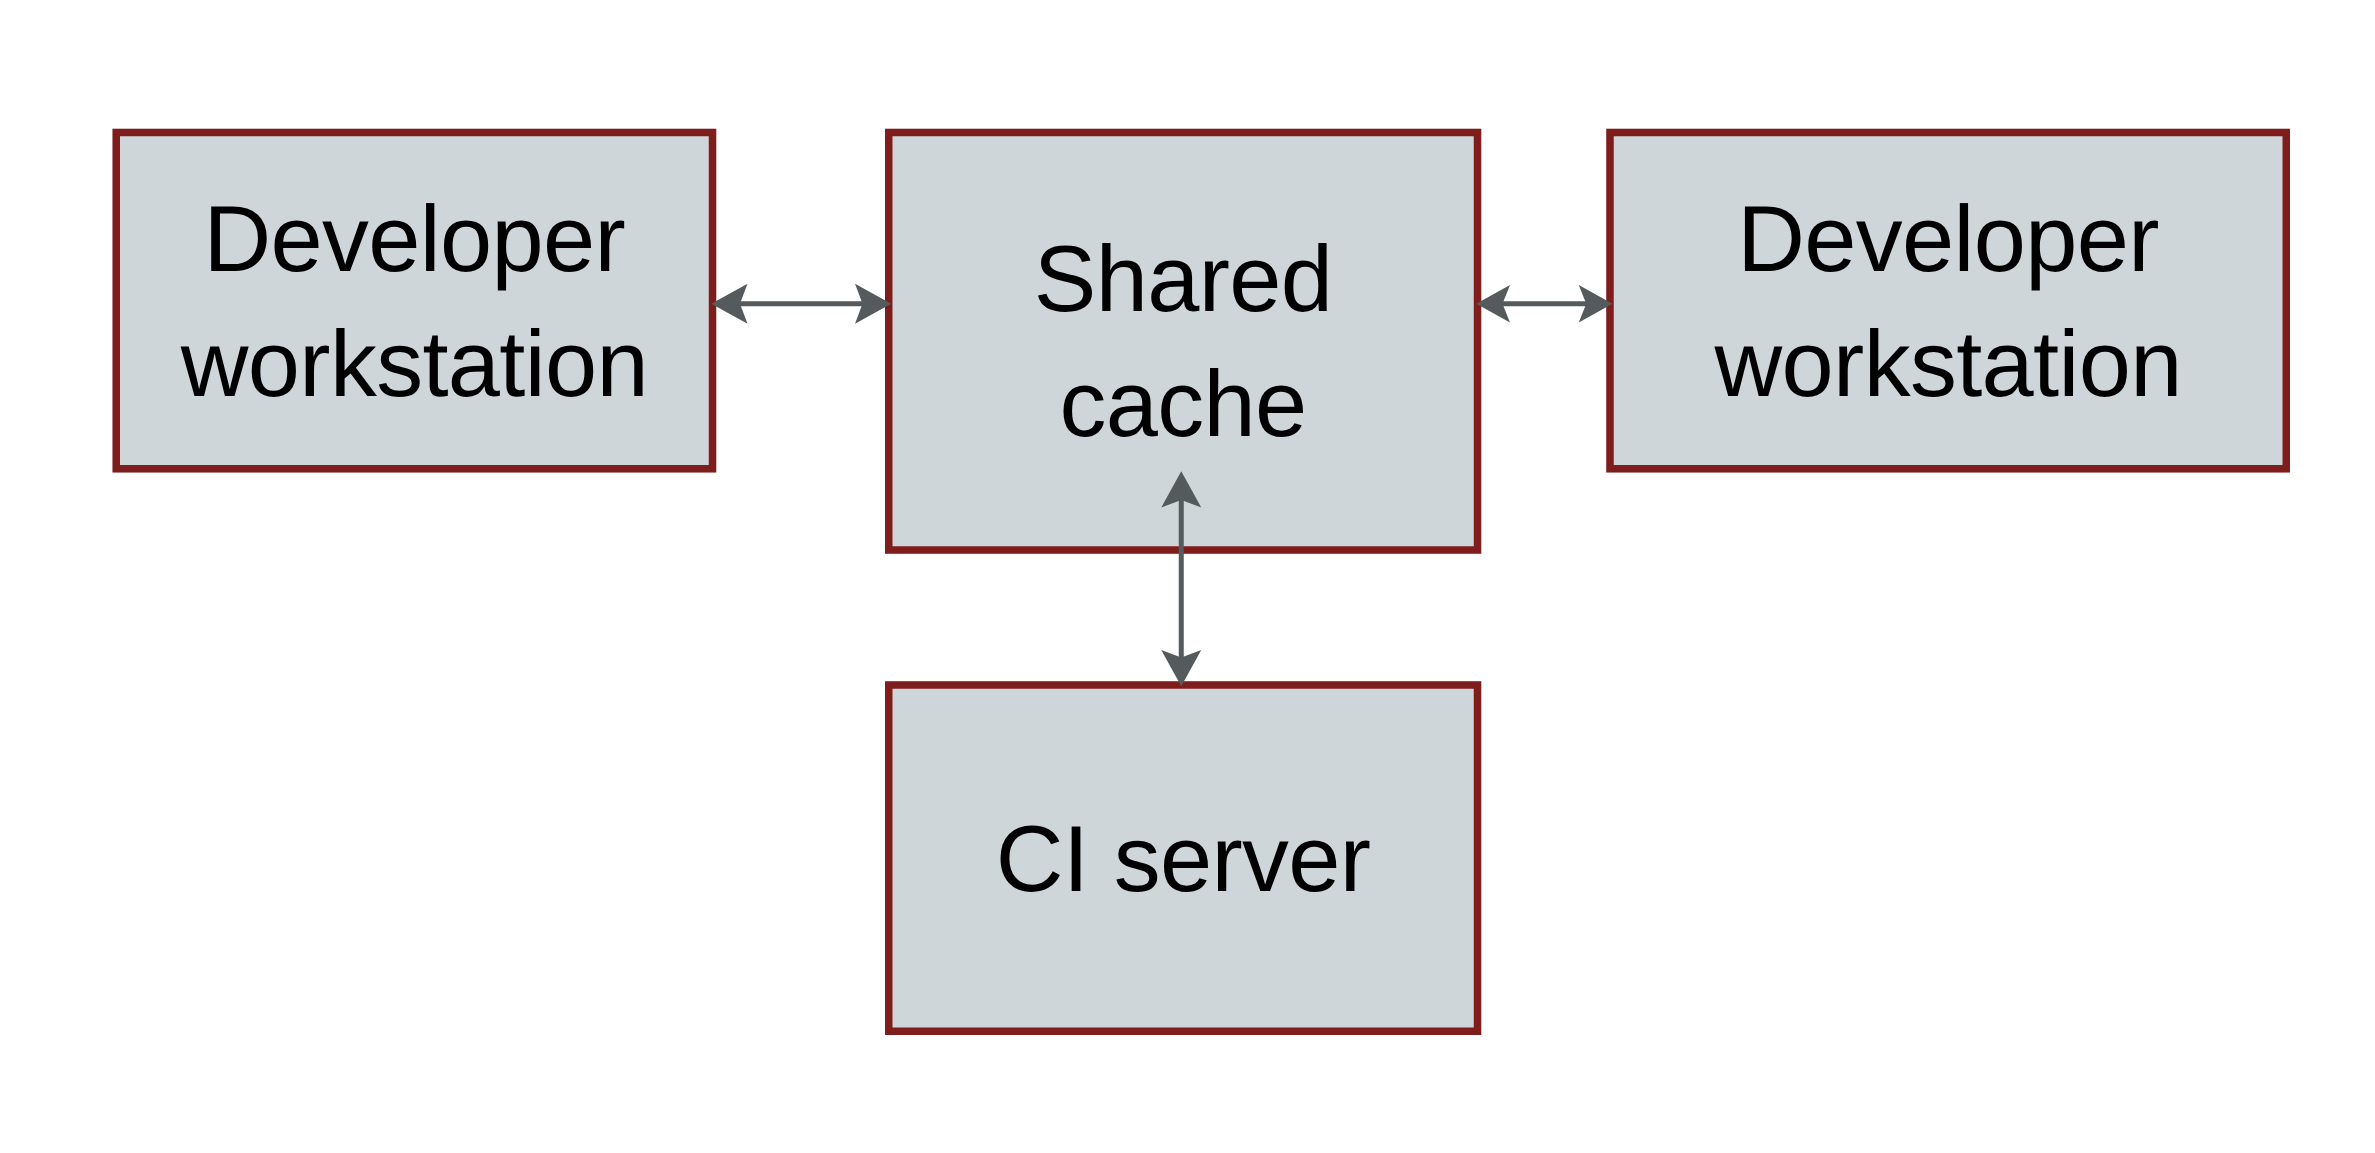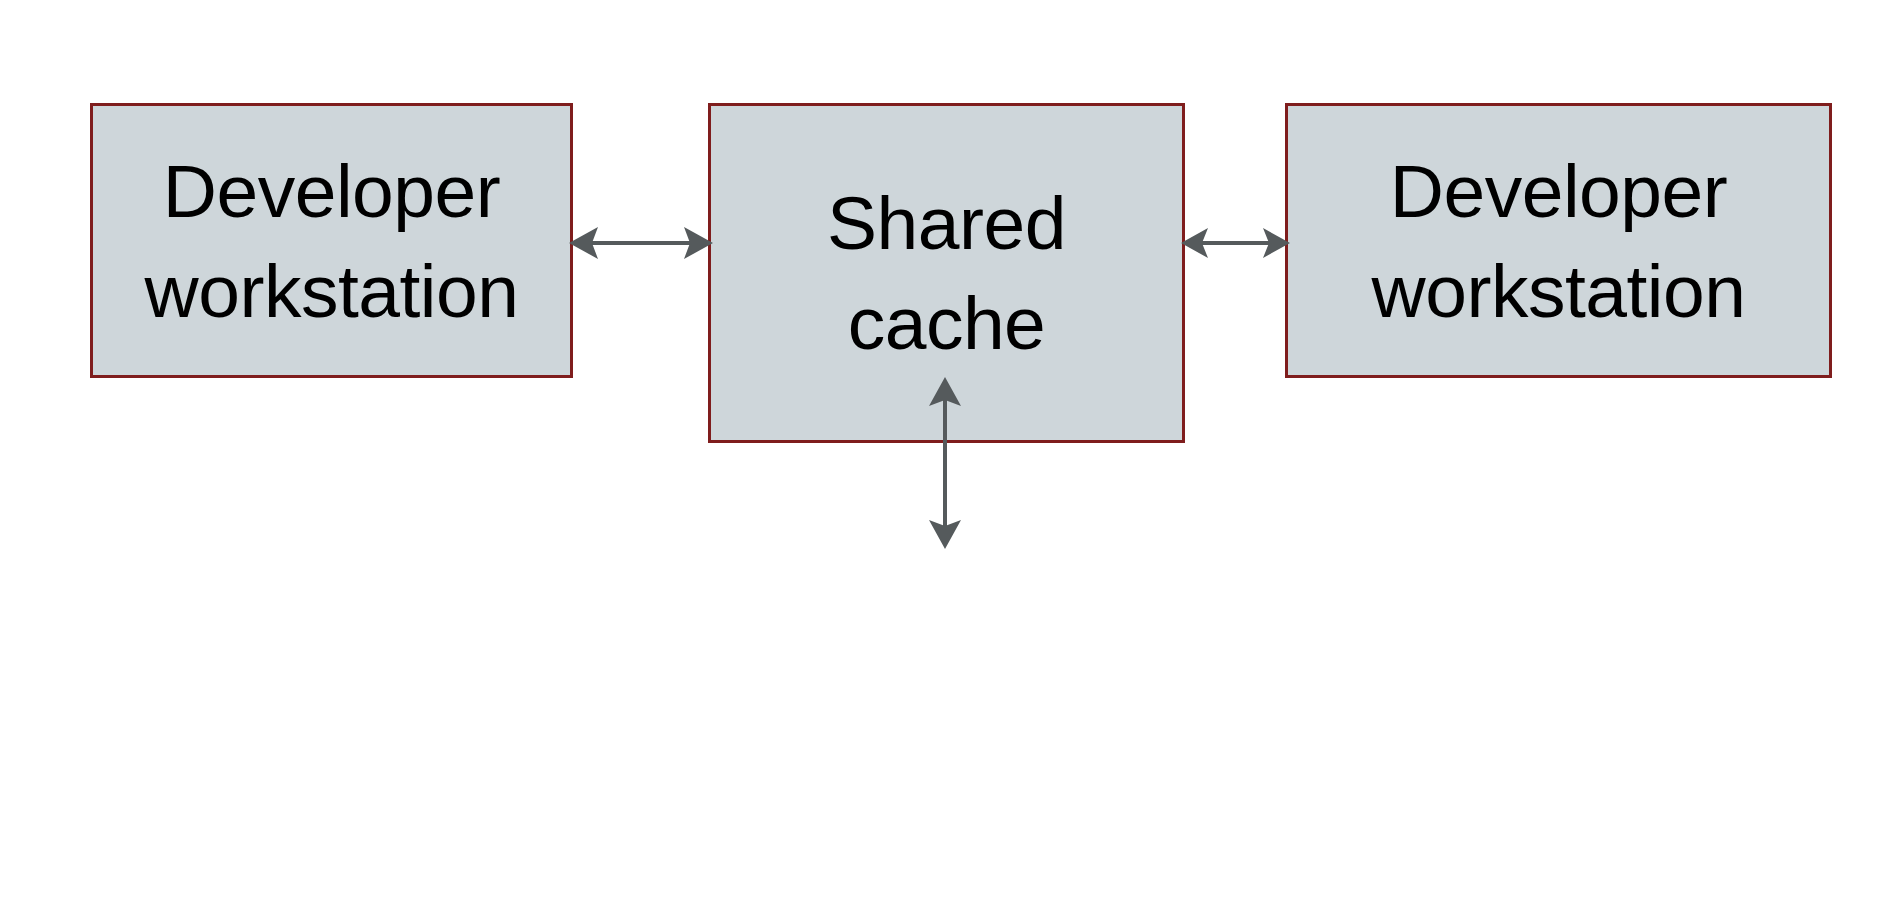--- a/index.html
+++ b/index.html
@@ -15,21 +15,21 @@
     position: relative;
     width: 1900px;
     height: 922px;
     background: #ffffff;
     overflow: hidden;
   }
   .node {
     position: absolute;
     box-sizing: border-box;
     background: #ced6da;
-    border: 3px solid #7f1d1d;
+    border: 6px solid #7f1d1d;
     display: flex;
     align-items: center;
     justify-content: center;
     text-align: center;
   }
   .node-label {
     font-size: 75px;
     line-height: 100px;
     color: #000000;
     font-weight: 400;
@@ -63,20 +63,23 @@
   <div class="node" id="node-shared">
     <span class="node-label">Shared
 cache</span>
   </div>
 
   <div class="node" id="node-dev-right">
     <span class="node-label">Developer
 workstation</span>
   </div>
 
+  <div class="node" id="node-ci">
+    <span class="node-label">CI server</span>
+  </div>
 
   <svg class="edge" id="edge-left-shared" viewBox="0 0 150 60">
     <g fill="#555a5c">
       <rect x="24" y="28" width="102" height="4"></rect>
       <path d="M 3 30 L 32 14 L 26 30 L 32 46 Z"></path>
       <path d="M 147 30 L 118 14 L 124 30 L 118 46 Z"></path>
     </g>
   </svg>
 
   <svg class="edge" id="edge-shared-right" viewBox="0 0 115 60">

